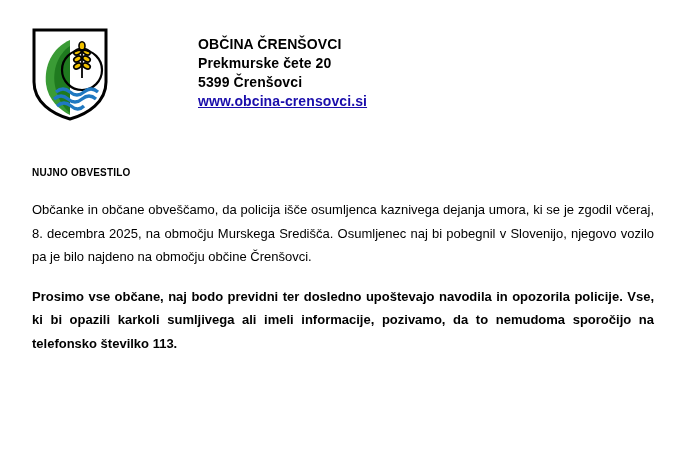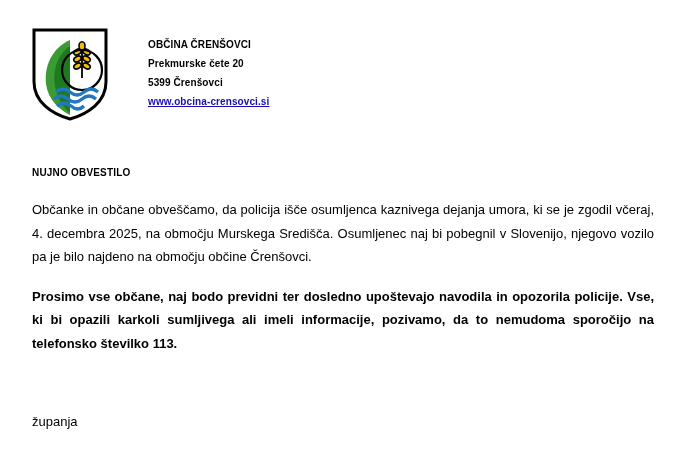--- a/index.html
+++ b/index.html
@@ -28,23 +28,23 @@
     top: 26px;
     display: flex;
     align-items: flex-start;
   }
   .crest {
     width: 80px;
     height: 96px;
     flex: 0 0 auto;
   }
   .org-block {
-    margin-left: 38px;
+    margin-left: 88px;
     padding-top: 9px;
-    font-size: 10px;
+    font-size: 14px;
     line-height: 19px;
     font-weight: bold;
     letter-spacing: 0.1px;
   }
   .org-line {
     white-space: nowrap;
   }
   .org-url {
     color: #1a0dab;
     text-decoration: underline;
@@ -128,21 +128,20 @@
       <div class="org-line">Prekmurske čete 20</div>
       <div class="org-line">5399 Črenšovci</div>
       <div class="org-line"><a class="org-url" href="#">www.obcina-crensovci.si</a></div>
     </div>
 
   </div>
 
   <div class="notice-title">NUJNO OBVESTILO</div>
 
   <div class="body-text">
-    <p class="para">Občanke in občane obveščamo, da policija išče osumljenca kaznivega dejanja umora, ki se je zgodil včeraj, 4. decembra 2025, na območju Murskega Središča. Osumljenec naj bi pobegnil v Slovenijo, njegovo vozilo pa je bilo najdeno na območju občine Črenšovci.</p>
+    <p class="para">Občanke in občane obveščamo, da policija išče osumljenca kaznivega dejanja umora, ki se je zgodil včeraj, 8. decembra 2025, na območju Murskega Središča. Osumljenec naj bi pobegnil v Slovenijo, njegovo vozilo pa je bilo najdeno na območju občine Črenšovci.</p>
     <p class="para bold">Prosimo vse občane, naj bodo previdni ter dosledno upoštevajo navodila in opozorila policije. Vse, ki bi opazili karkoli sumljivega ali imeli informacije, pozivamo, da to nemudoma sporočijo na telefonsko številko 113.</p>
   </div>
 
   <div class="signature">
-    <div>županja</div>
   </div>
 
 </div>
 
 </body></html>

